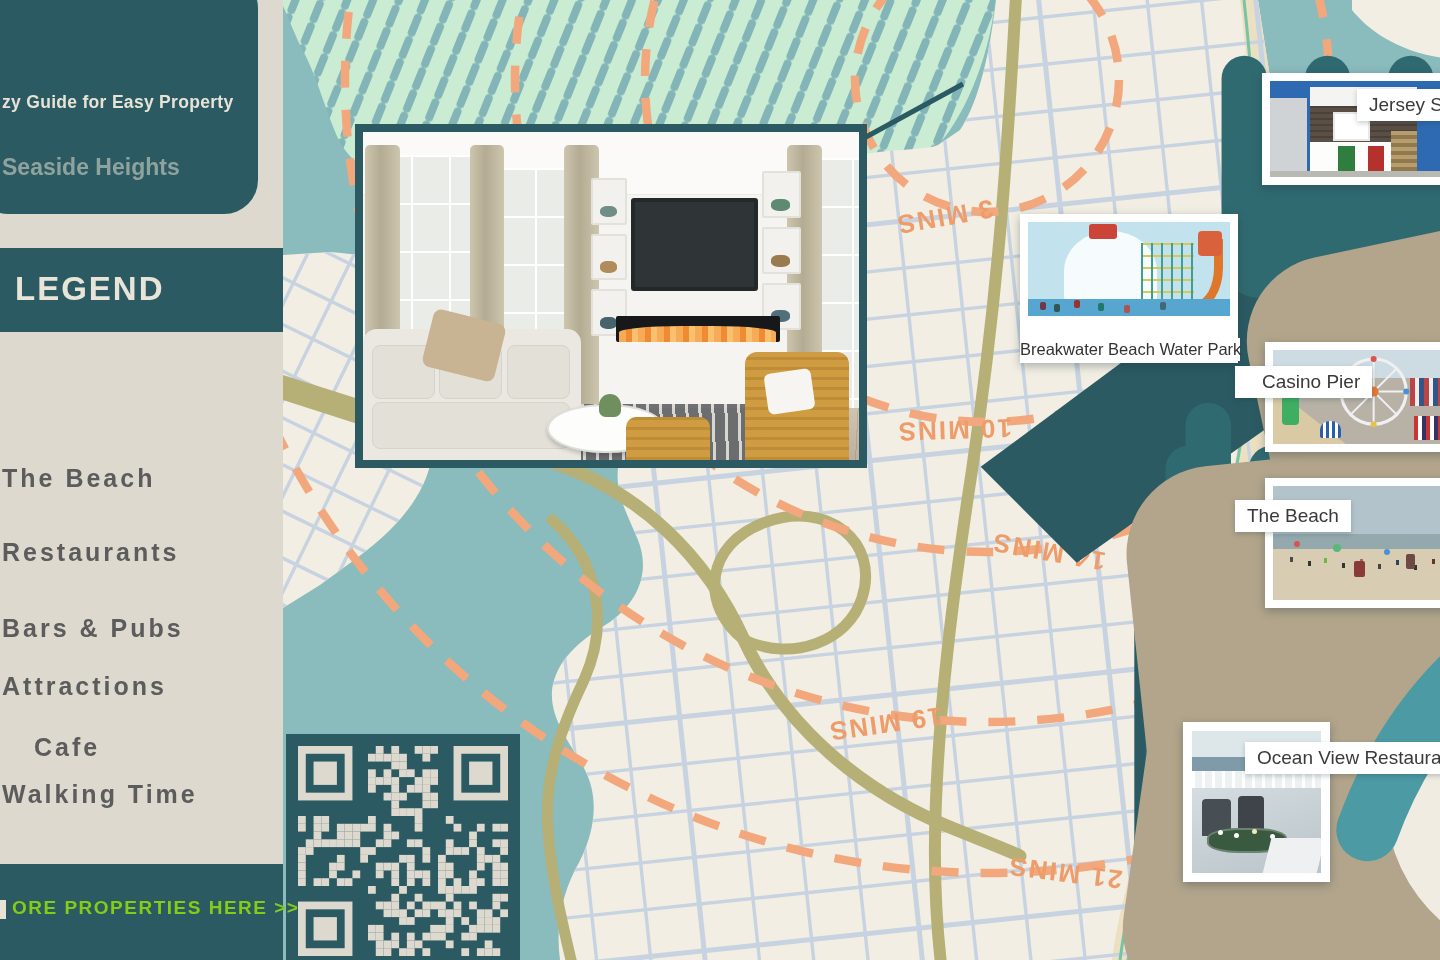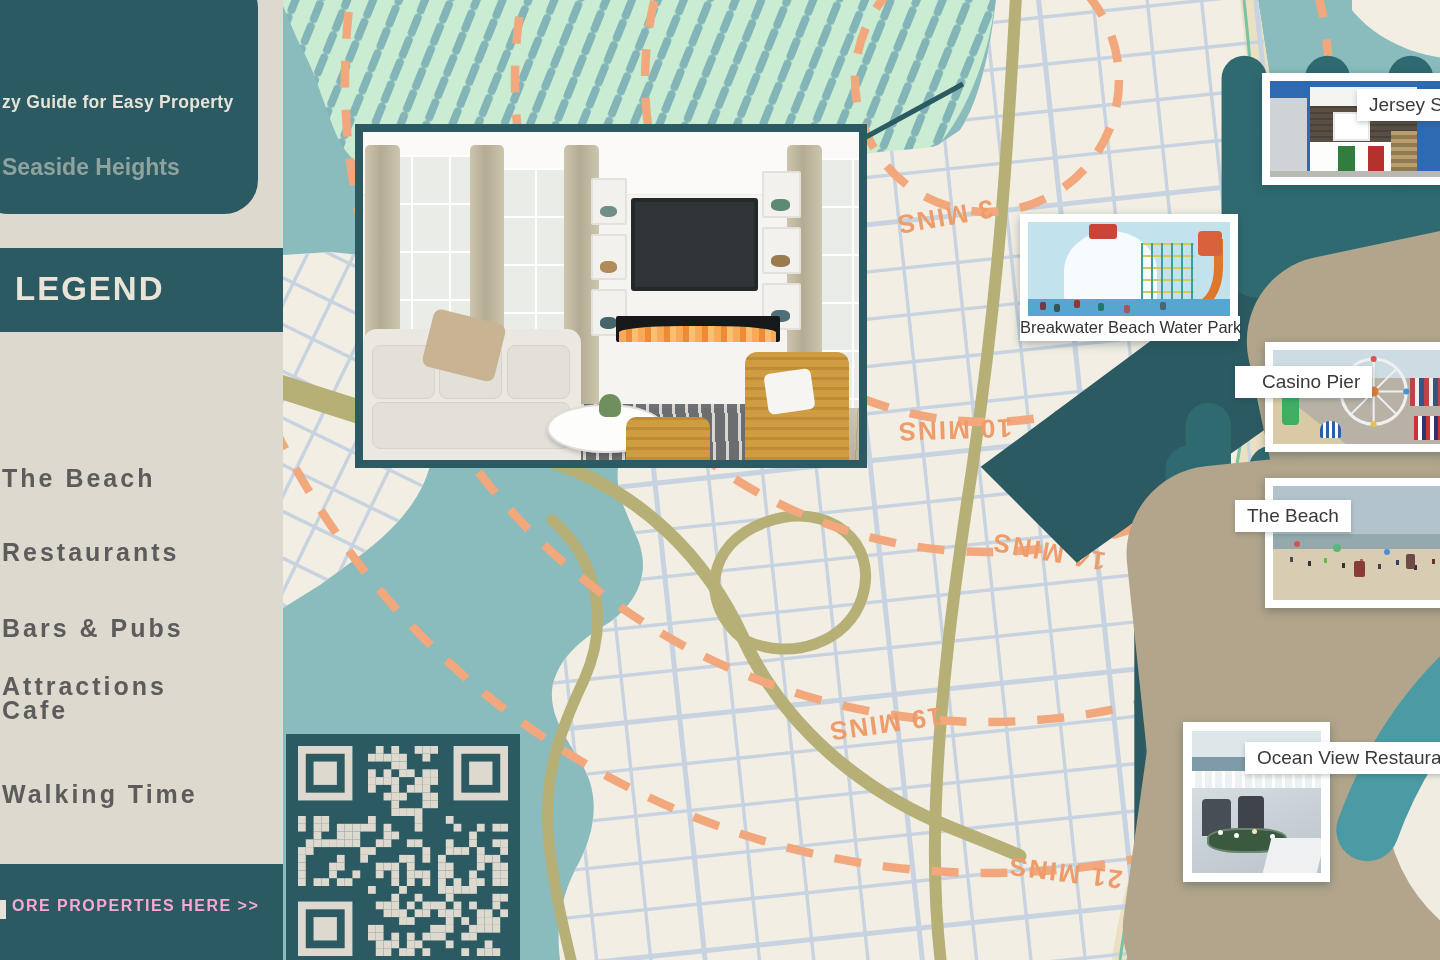--- a/index.html
+++ b/index.html
@@ -19,21 +19,21 @@
   #walk-map-title{position:absolute;left:36px;top:60px;font-size:48px;font-weight:bold;letter-spacing:4px;color:#eae5d9;white-space:nowrap;}
   #walk-map-subtitle{position:absolute;left:28px;top:118px;font-size:17.5px;font-weight:bold;letter-spacing:.3px;color:#e7e3d7;white-space:nowrap;}
   #property-address{position:absolute;left:28px;top:150px;font-size:27px;font-weight:bold;color:#af9f83;white-space:nowrap;}
   #property-city{position:absolute;left:28px;top:180px;font-size:23px;font-weight:bold;color:#8fa39e;white-space:nowrap;}
   #legend-band{position:absolute;left:0;top:248px;width:283px;height:84px;background:#2b5a62;}
   #legend-heading{position:absolute;left:15px;top:22px;font-size:33px;font-weight:bold;letter-spacing:2px;color:#e9e4d8;}
   .legend-item{position:absolute;left:2px;display:flex;align-items:baseline;gap:10px;white-space:nowrap;}
   .legend-label{font-size:25px;font-weight:bold;letter-spacing:3px;color:#5c5c5c;}
   .legend-brand{font-family:"Liberation Serif",serif;font-size:31px;font-weight:600;letter-spacing:1px;color:#2b5a62;}
   #footer-strip{position:absolute;left:0;top:864px;width:283px;height:96px;background:#2b5a62;}
-  #more-cta{position:absolute;left:12px;top:33px;font-size:16px;font-weight:bold;letter-spacing:1.5px;color:#f9a8d4;white-space:nowrap;}
+  #more-cta{position:absolute;left:12px;top:33px;font-size:19px;font-weight:bold;letter-spacing:1.5px;color:#84cc16;white-space:nowrap;}
   #m-fragment{position:absolute;left:0;top:36px;width:6px;height:19px;background:#e7e3d7;}
 
   
   #photo-frame{position:absolute;left:355px;top:124px;width:512px;height:344px;background:#2b5a62;z-index:10;}
   #photo-inner{position:absolute;left:8px;top:8px;width:496px;height:328px;background:#f5f4f1;overflow:hidden;}
   #photo-inner .abs{position:absolute;}
   .ceiling{left:0;top:0;width:100%;height:19%;background:#fbfaf8;border-bottom:1px solid #eceae6;}
   .floor{left:0;bottom:0;width:100%;height:16%;background:repeating-linear-gradient(93deg,rgba(120,100,80,.22) 0 1px,transparent 1px 38px),linear-gradient(#cfc3b2,#bdb09e);}
   .windowpane{background:repeating-linear-gradient(180deg,#ffffff 0 2px,transparent 2px 48px),repeating-linear-gradient(90deg,#ffffff 0 2px,transparent 2px 38px),#e9ecE7;background-color:#e9ece7;}
   .curtain{top:4%;height:88%;width:7%;background:linear-gradient(90deg,#cdc6ae,#b3ab92 45%,#cdc6ae);border-radius:5px;}
@@ -334,21 +334,21 @@
       <div class="pp" style="left:34%;top:32%;width:18%;height:26%;background:#fff;border:2px solid #e8e8e8;"></div>
       <div class="pp" style="left:22%;top:64%;width:58%;height:30%;background:#fdfdfc;"></div>
       <div class="pp" style="left:37%;top:68%;width:9%;height:28%;background:#2f7d3f;"></div>
       <div class="pp" style="left:53%;top:68%;width:9%;height:28%;background:#b5312d;"></div>
       <div class="pp" style="left:66%;top:52%;width:14%;height:44%;background:repeating-linear-gradient(180deg,#b99d6c 0 4px,#8f7a50 4px 8px);"></div>
       <div class="pp" style="left:0;bottom:0;width:100%;height:6%;background:#b9b9b4;"></div>
     </div>
     <div class="poi-tag" style="left:95px;top:16px;"><span>Jersey Shore House</span></div>
   </div>
 
-  <div class="poi-card" style="left:1020px;top:214px;width:218px;height:127px;">
+  <div class="poi-card" style="left:1020px;top:214px;width:218px;height:149px;">
     <div class="poi-photo" style="left:8px;top:8px;width:202px;height:94px;background:#c2e3ed;">
       <div class="pp" style="left:18%;top:10%;width:46%;height:86%;background:#f6fbfd;border-radius:50% 50% 20% 20%;"></div>
       <div class="pp" style="left:30%;top:2%;width:14%;height:16%;background:#cc4438;border-radius:3px;"></div>
       <div class="pp" style="left:56%;top:22%;width:26%;height:60%;background:repeating-linear-gradient(90deg,#3f9e98 0 2px,transparent 2px 10px),repeating-linear-gradient(180deg,#d8c94f 0 2px,transparent 2px 12px);"></div>
       <div class="pp" style="left:74%;top:18%;width:18%;height:66%;border-right:9px solid #e0762a;border-bottom:9px solid #e0762a;border-radius:0 0 60% 0;"></div>
       <div class="pp" style="left:84%;top:10%;width:12%;height:26%;background:#d9623c;border-radius:4px;"></div>
       <div class="pp" style="left:0;bottom:0;width:100%;height:18%;background:#57a6cf;"></div>
       <div class="pp" style="left:6%;bottom:6%;width:3%;height:9%;background:#703848;border-radius:2px;box-shadow:14px 2px #355,34px -2px #933,58px 1px #276,84px 3px #a55,120px 0 #467;"></div>
     </div>
     <div class="poi-caption"><span>Breakwater Beach Water Park</span></div>
@@ -648,21 +648,21 @@
     </div>
     <div class="legend-item" style="top:538px;">
       <span class="legend-label">Restaurants</span>
     </div>
     <div class="legend-item" style="top:614px;">
       <span class="legend-label">Bars &amp; Pubs</span>
     </div>
     <div class="legend-item" style="top:672px;align-items:center;">
       <span class="legend-label">Attractions</span>
     </div>
-    <div class="legend-item" style="top:696px;">
+    <div class="legend-item" style="top:733px;margin-left:32px;">
       <span class="legend-label">Cafe</span>
     </div>
     <div class="legend-item" style="top:780px;">
       <span class="legend-label">Walking Time</span>
     </div>
 
     <div id="footer-strip">
       <div id="m-fragment"></div>
       <div id="more-cta">ORE PROPERTIES HERE &gt;&gt;</div>
     </div>

